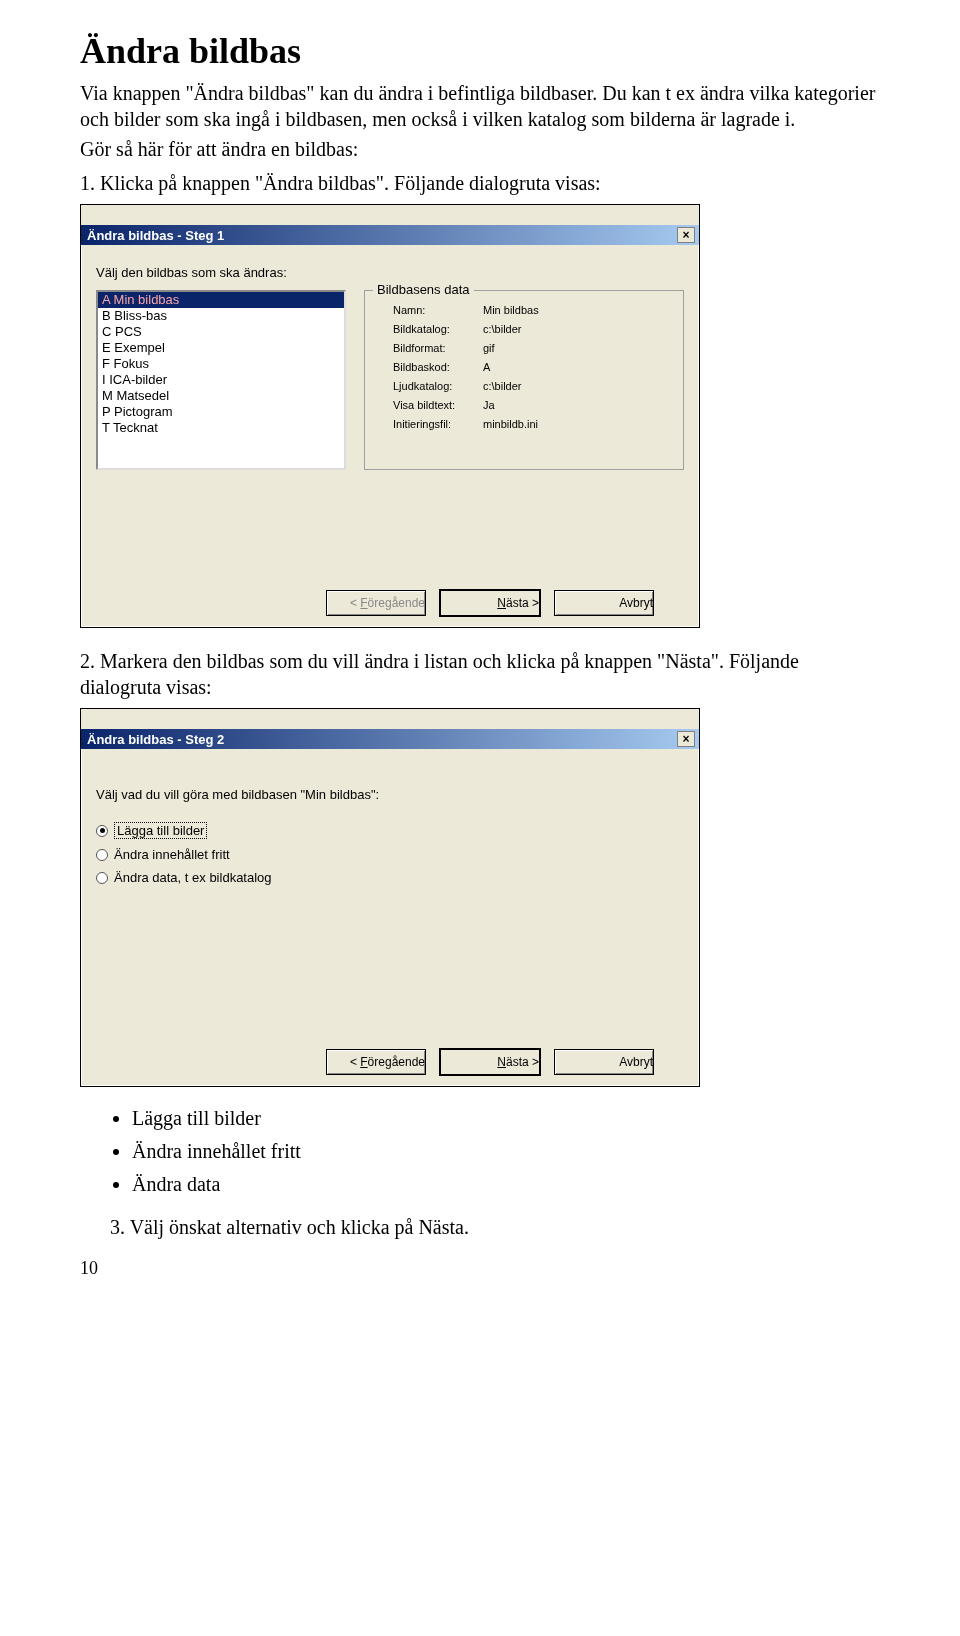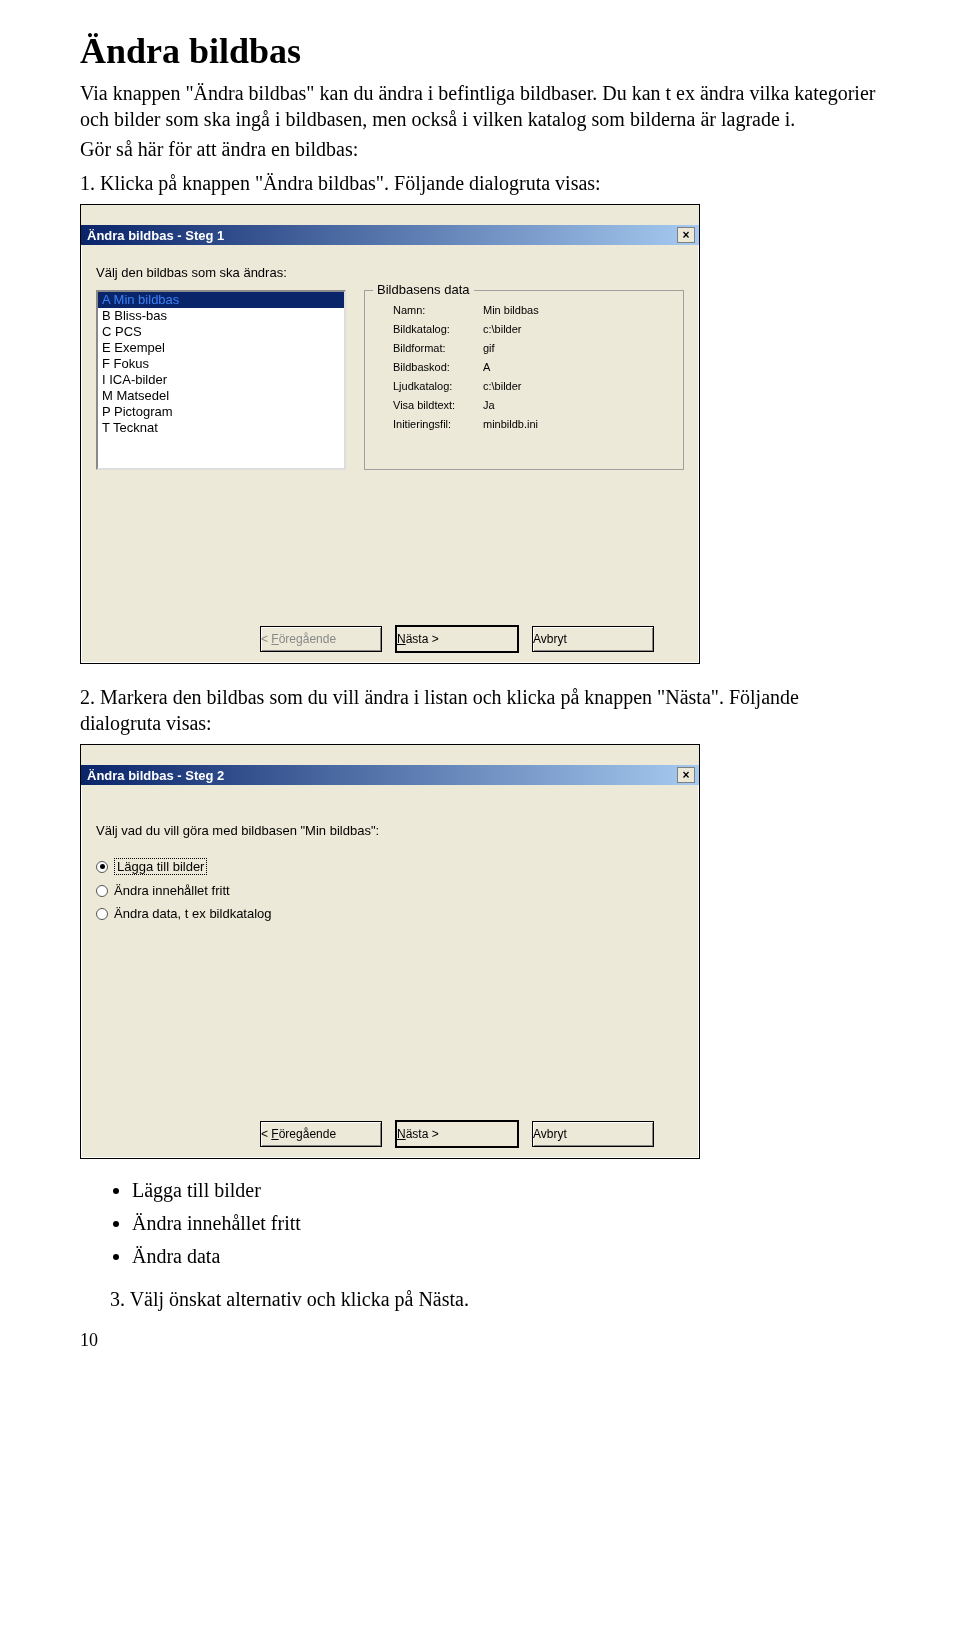--- a/index.html
+++ b/index.html
@@ -64,21 +64,21 @@
     padding: 0;
     overflow: hidden;
   }
   .listbox .item {
     padding: 0 4px;
     font-size: 13px;
     line-height: 16px;
   }
   .listbox .item.selected {
     background: #0a246a;
-    color: #3b82f6;
+    color: #fca5a5;
   }
   .group {
     flex: 1;
     border: 1px solid #a0a0a0;
     padding: 10px 28px;
     position: relative;
   }
   .group-title {
     position: absolute;
     top: -9px;
@@ -91,30 +91,29 @@
   .kvrow .k { width: 90px; }
   .btnrow {
     display: flex;
     justify-content: flex-end;
     gap: 14px;
     margin-top: 120px;
     padding-right: 30px;
   }
   .btnrow2 { margin-top: 160px; }
   .winbtn {
-    width: 122px;
+    width: 100px;
     height: 26px;
     background: #ece9d8;
     border: 1px solid #000;
     box-shadow: inset 1px 1px 0 #fff, inset -1px -1px 0 #888;
     font-family: Tahoma, Arial, sans-serif;
     font-size: 12px;
-    text-align: left;
+    text-align: right;
     line-height: 24px;
-    margin-top: 36px;
   }
   .winbtn.disabled { color: #888; }
   .winbtn.default { border: 1px solid #000; box-shadow: 0 0 0 1px #000; }
   .u { text-decoration: underline; }
   .radio-list { margin-top: 12px; }
   .radio-item {
     display: flex;
     align-items: center;
     gap: 6px;
     padding: 4px 0;

